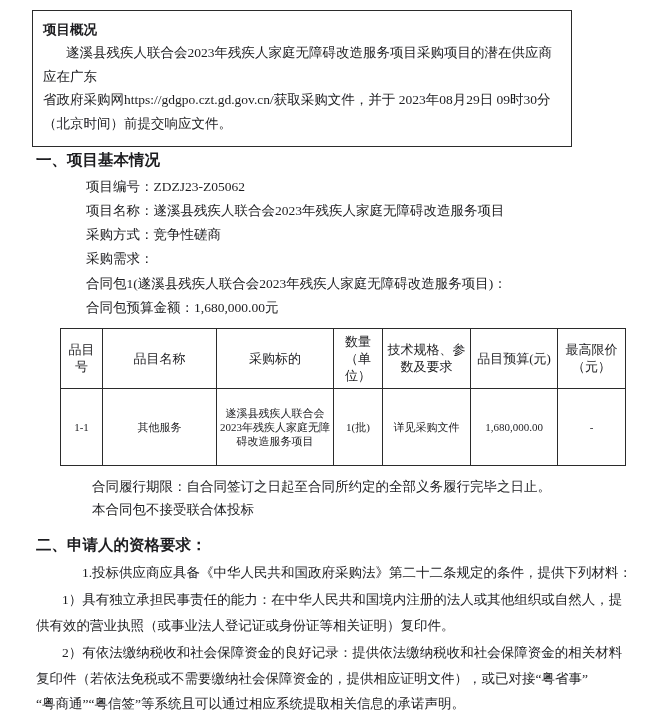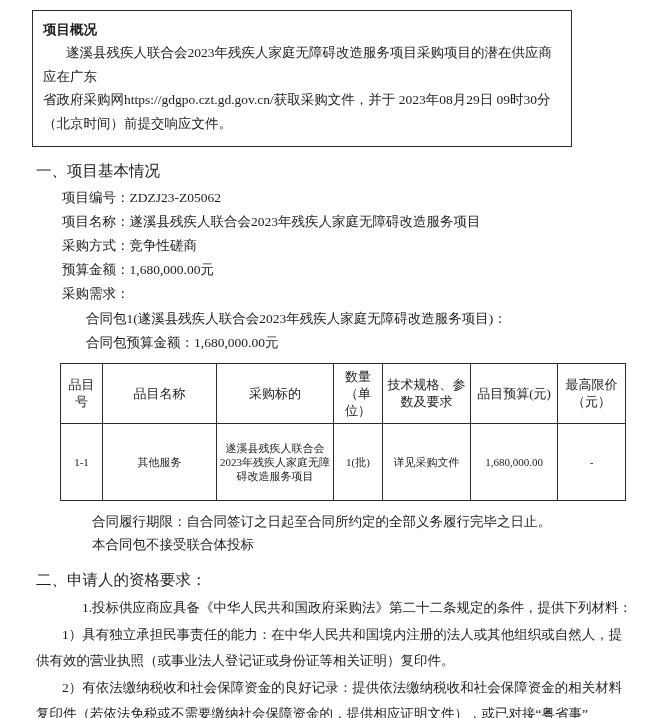--- a/index.html
+++ b/index.html
@@ -19,26 +19,26 @@
     padding:8px 10px 10px 10px;
   }
   .box-title{font-weight:700;line-height:22px;}
   .box-para{
     line-height:23.7px;
     text-indent:23px;
     white-space:pre-line;
   }
 
   .h1,.h2{
-    font-weight:400;font-size:15.5px;line-height:22px;
-    margin:13px 28px 0 36px;
+    font-weight:700;font-size:15.5px;line-height:22px;
+    margin:2px 28px 0 36px;
   }
   .h2{margin-top:13px;}
 
-  .kv-group{margin:4px 28px 0 62px;line-height:24px;}
+  .kv-group{margin:4px 28px 0 86px;line-height:24px;}
   .kv{white-space:nowrap;}
   .package-group{margin:1px 28px 0 86px;line-height:24px;}
 
   table.items{
     border-collapse:collapse;table-layout:fixed;
     margin:8px 0 0 60px;width:565px;border-radius:21px;
   }
   table.items th,table.items td{
     border:1px solid #2b2b2b;
     font-weight:400;
@@ -72,21 +72,20 @@
 省政府采购网https://gdgpo.czt.gd.gov.cn/获取采购文件，并于 2023年08月29日 09时30分
 （北京时间）前提交响应文件。</div>
   </div>
 
   <div class="h1">一、项目基本情况</div>
 
   <div class="kv-group">
     <div class="kv">项目编号：ZDZJ23-Z05062</div>
     <div class="kv">项目名称：遂溪县残疾人联合会2023年残疾人家庭无障碍改造服务项目</div>
     <div class="kv">采购方式：竞争性磋商</div>
-    <div class="kv">预算金额：1,680,000.00元</div>
     <div class="kv">采购需求：</div>
   </div>
 
   <div class="package-group">
     <div class="kv">合同包1(遂溪县残疾人联合会2023年残疾人家庭无障碍改造服务项目)：</div>
     <div class="kv">合同包预算金额：1,680,000.00元</div>
   </div>
 
   <table class="items">
     <colgroup>

